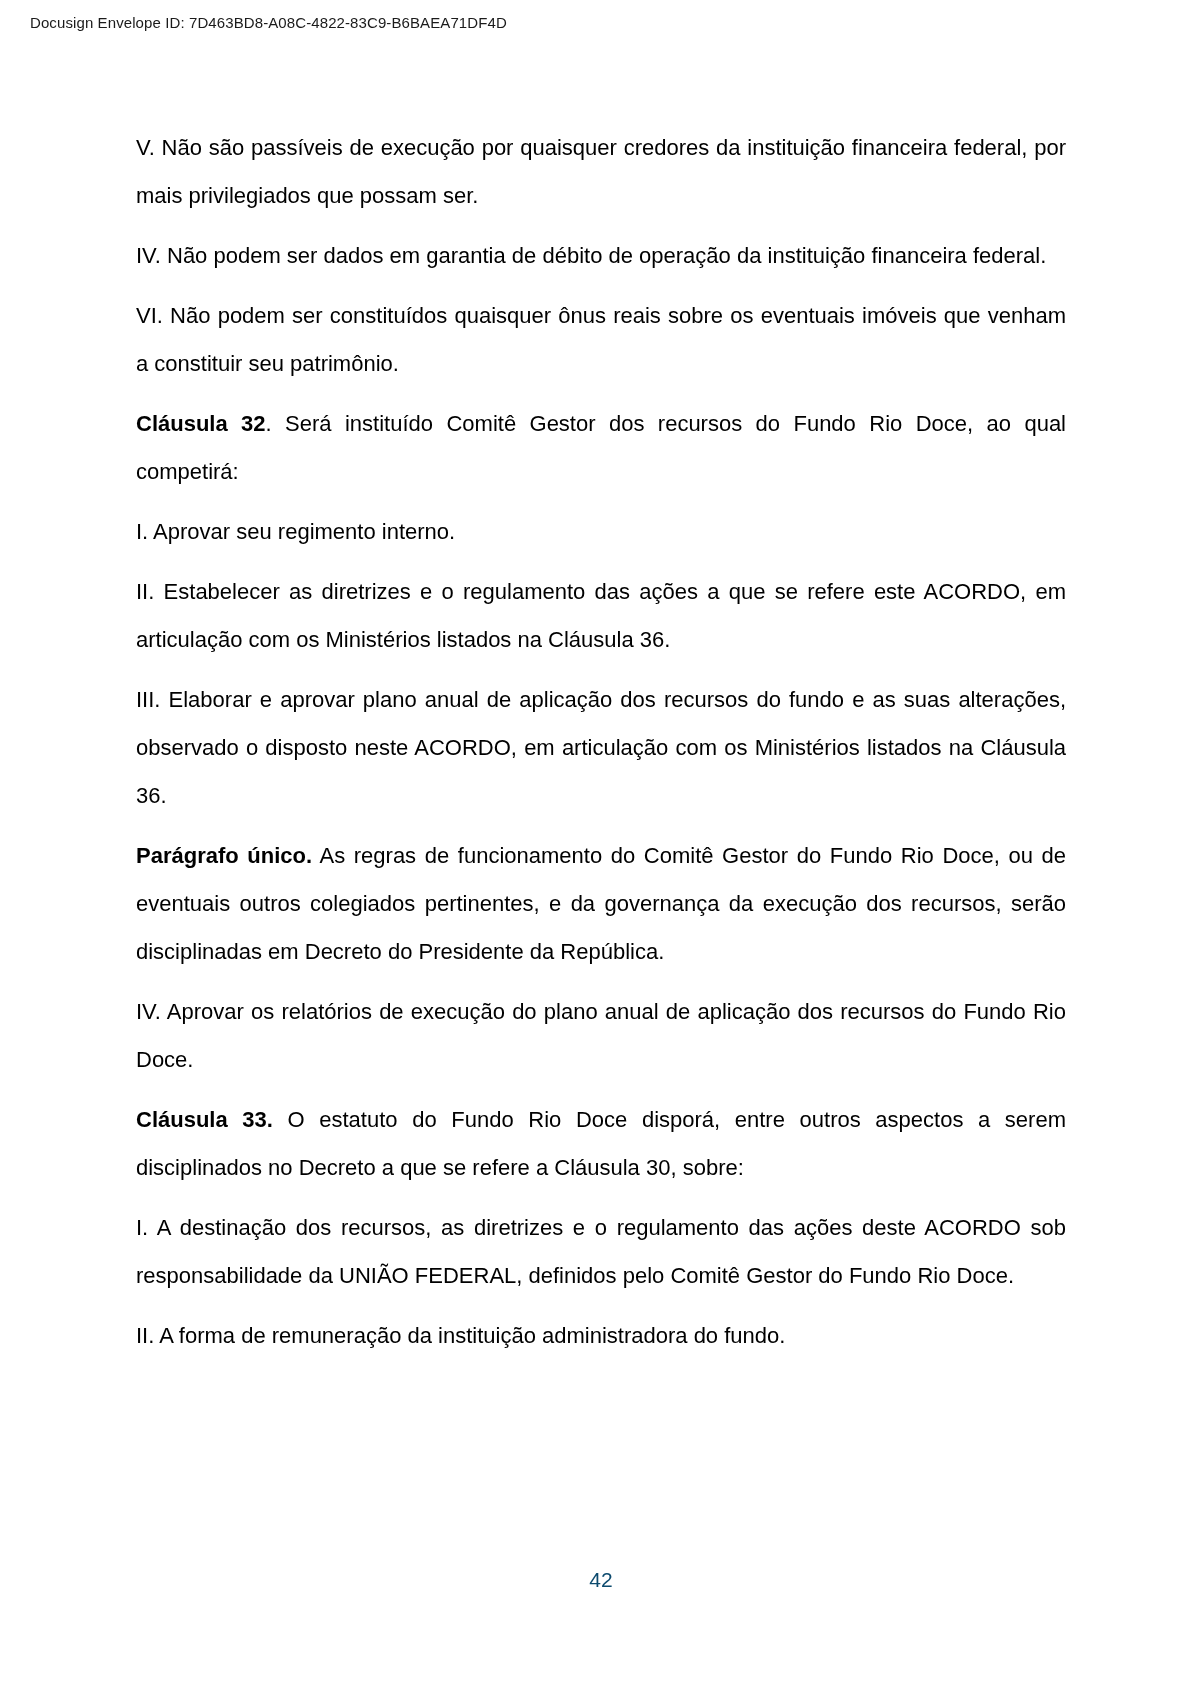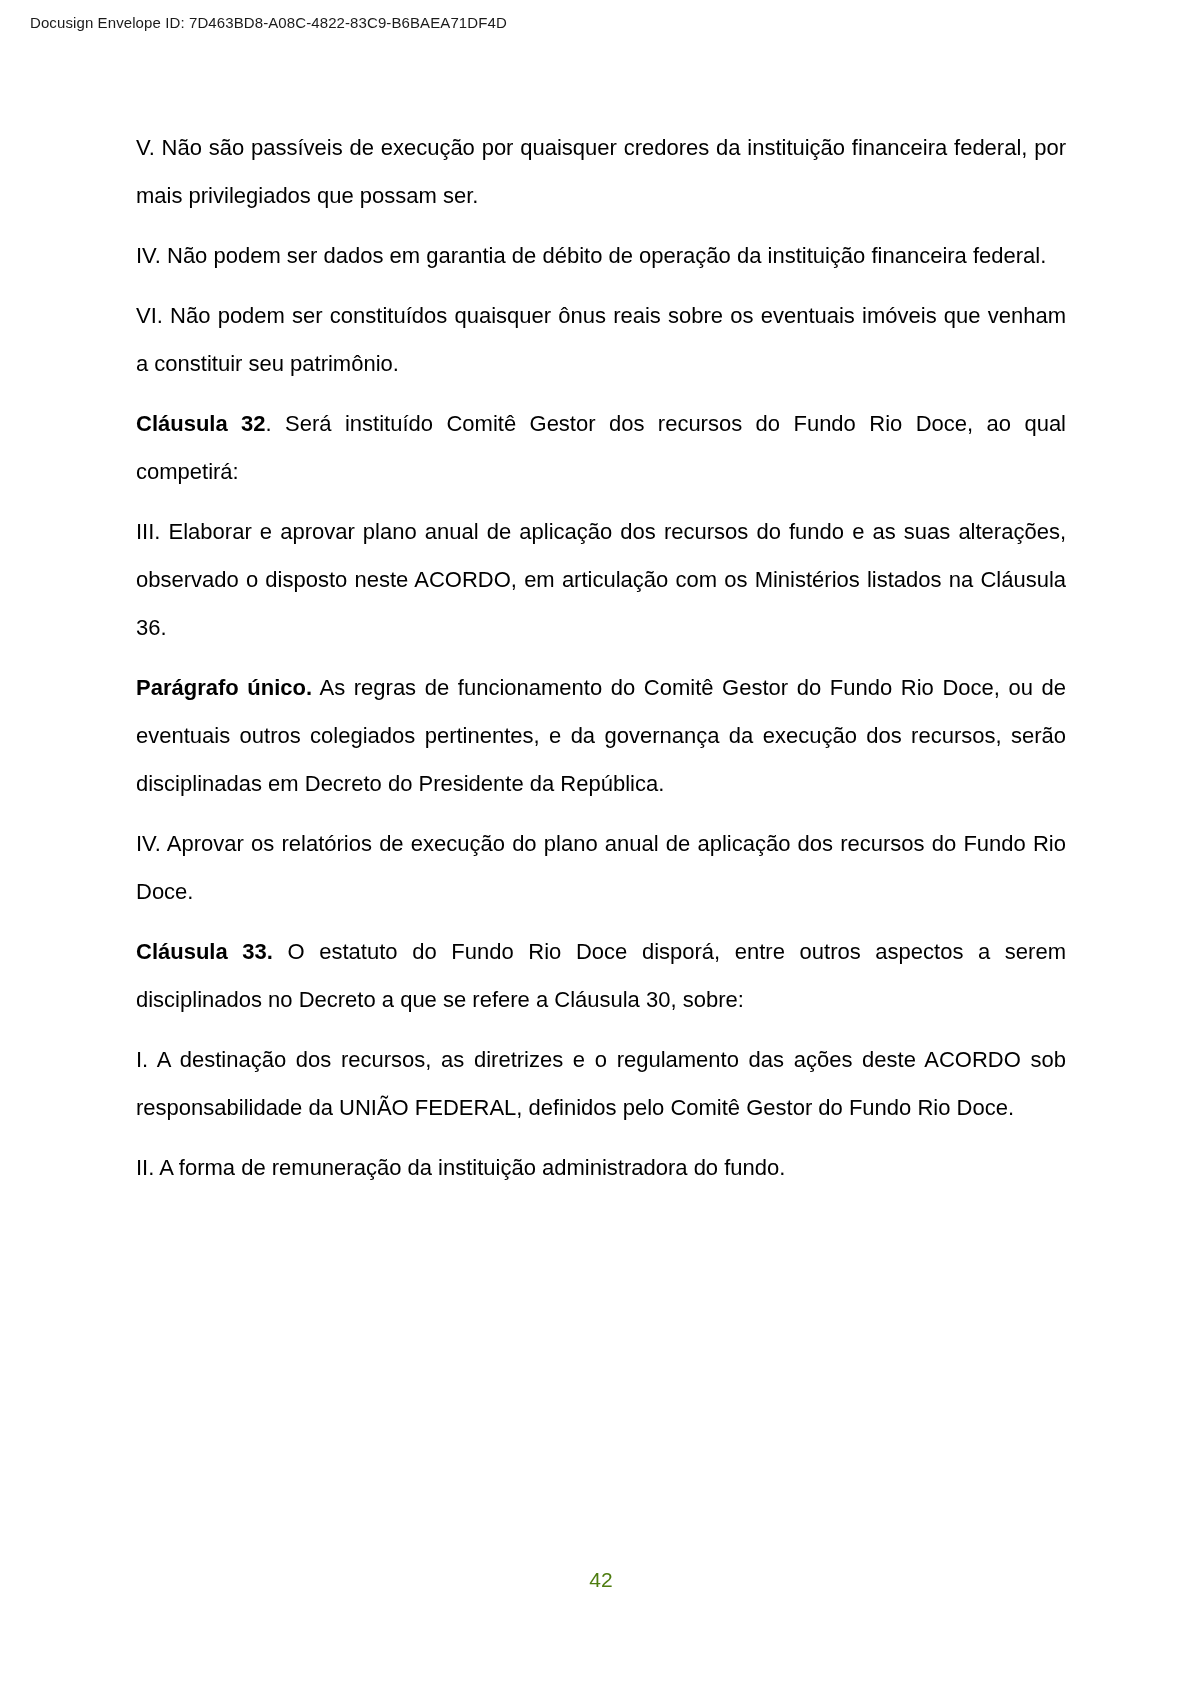--- a/index.html
+++ b/index.html
@@ -47,35 +47,37 @@
     font-weight: bold;
   }
   .page-number {
     position: absolute;
     top: 1568px;
     left: 136px;
     width: 930px;
     text-align: center;
     font-size: 21px;
     line-height: 24px;
-    color: #4d7c0f;
+    color: #0c4a6e;
   }
 </style>
 </head>
 <body>
 
 <div class="page">
 
   <div class="envelope-header">Docusign Envelope ID: 7D463BD8-A08C-4822-83C9-B6BAEA71DF4D</div>
 
   <div class="content">
     <p><strong></strong><span>V. Não são passíveis de execução por quaisquer credores da instituição financeira federal, por mais privilegiados que possam ser.</span></p>
     <p><strong></strong><span>IV. Não podem ser dados em garantia de débito de operação da instituição financeira federal.</span></p>
     <p><strong></strong><span>VI. Não podem ser constituídos quaisquer ônus reais sobre os eventuais imóveis que venham a constituir seu patrimônio.</span></p>
     <p><strong>Cláusula 32</strong><span>. Será instituído Comitê Gestor dos recursos do Fundo Rio Doce, ao qual competirá:</span></p>
+    <p><strong></strong><span>I. Aprovar seu regimento interno.</span></p>
+    <p><strong></strong><span>II. Estabelecer as diretrizes e o regulamento das ações a que se refere este ACORDO, em articulação com os Ministérios listados na Cláusula 36.</span></p>
     <p><strong></strong><span>III. Elaborar e aprovar plano anual de aplicação dos recursos do fundo e as suas alterações, observado o disposto neste ACORDO, em articulação com os Ministérios listados na Cláusula 36.</span></p>
     <p><strong>Parágrafo único.</strong><span> As regras de funcionamento do Comitê Gestor do Fundo Rio Doce, ou de eventuais outros colegiados pertinentes, e da governança da execução dos recursos, serão disciplinadas em Decreto do Presidente da República.</span></p>
     <p><strong></strong><span>IV. Aprovar os relatórios de execução do plano anual de aplicação dos recursos do Fundo Rio Doce.</span></p>
     <p><strong>Cláusula 33.</strong><span> O estatuto do Fundo Rio Doce disporá, entre outros aspectos a serem disciplinados no Decreto a que se refere a Cláusula 30, sobre:</span></p>
     <p><strong></strong><span>I. A destinação dos recursos, as diretrizes e o regulamento das ações deste ACORDO sob responsabilidade da UNIÃO FEDERAL, definidos pelo Comitê Gestor do Fundo Rio Doce.</span></p>
     <p><strong></strong><span>II. A forma de remuneração da instituição administradora do fundo.</span></p>
   </div>
 
   <div class="page-number">42</div>
 

